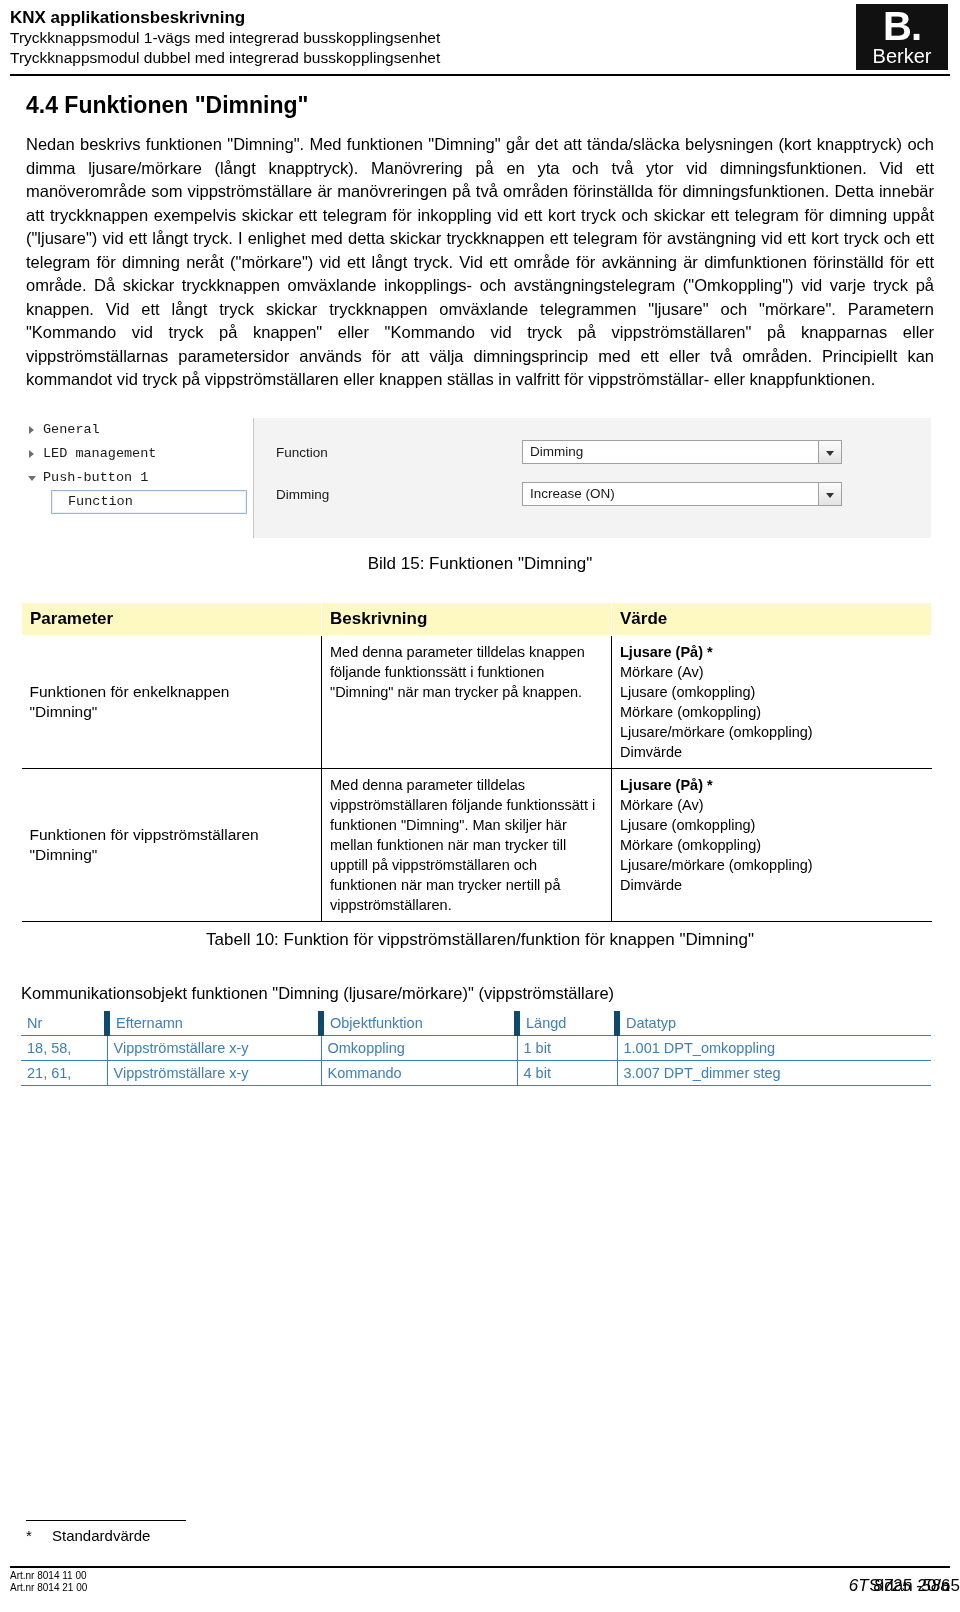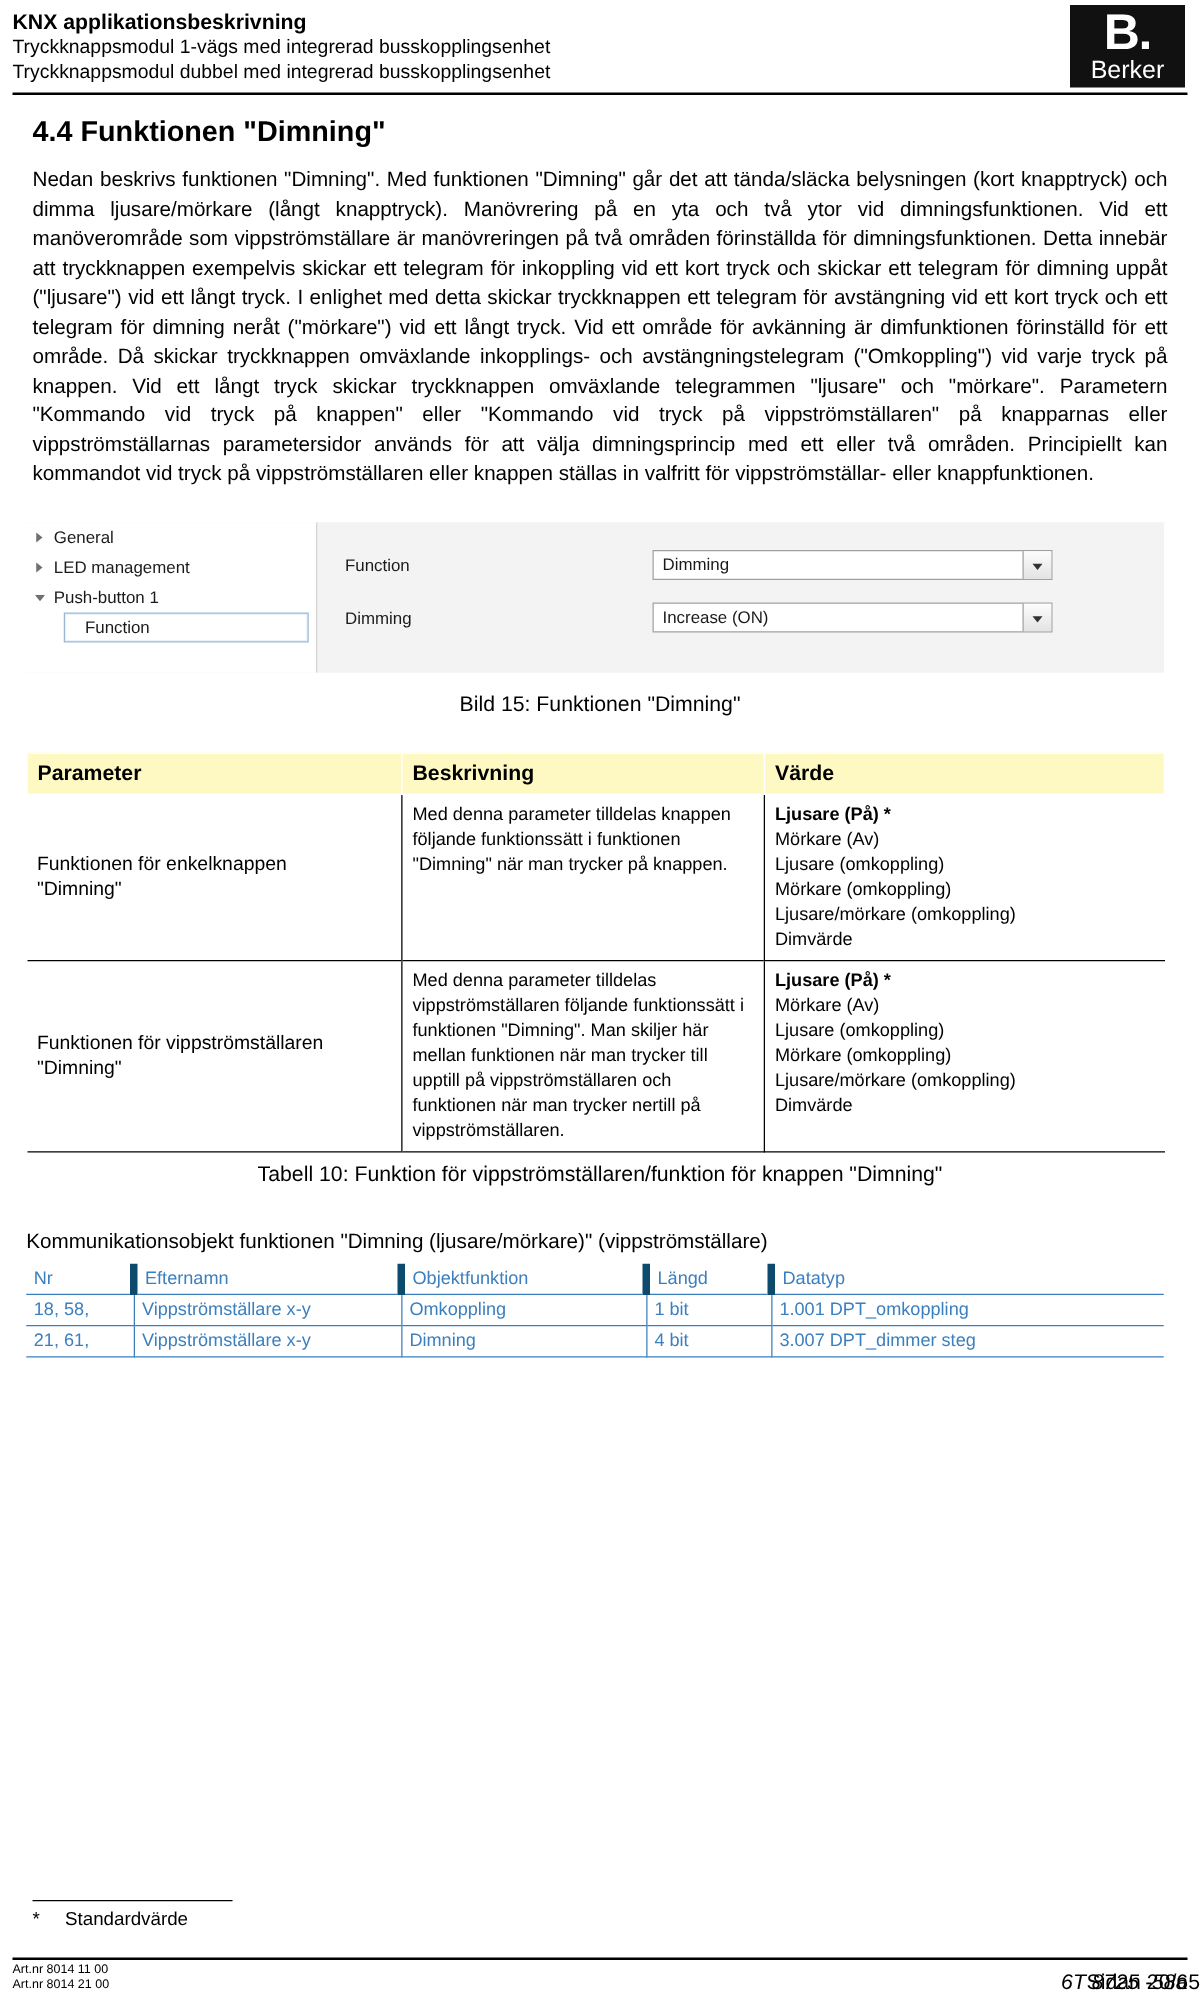--- a/index.html
+++ b/index.html
@@ -91,20 +91,21 @@
     border-right:1px solid #c8c8c8;
   }
   .tree-item {
     font-size:13.5px;
     color:#1a1a1a;
     height:24px;
     line-height:24px;
     padding-left:22px;
     position:relative;
     white-space:nowrap;
+    font-family:Liberation Mono, monospace;
   }
   .tree-item .arrow {
     position:absolute;
     left:8px; top:8px;
     width:0; height:0;
     border-left:5px solid #6f6f6f;
     border-top:4px solid transparent;
     border-bottom:4px solid transparent;
   }
   .tree-item.expanded .arrow {
@@ -404,21 +405,21 @@
       <tr>
         <td>18, 58,</td>
         <td>Vippströmställare x-y</td>
         <td>Omkoppling</td>
         <td>1 bit</td>
         <td>1.001 DPT_omkoppling</td>
       </tr>
       <tr>
         <td>21, 61,</td>
         <td>Vippströmställare x-y</td>
-        <td>Dimning</td>
+        <td>Kommando</td>
         <td>4 bit</td>
         <td>3.007 DPT_dimmer steg</td>
       </tr>
     </tbody>
   </table>
 </div>
 
 <div class="footnote">
   <div class="rule"></div>
   <span class="star">*</span><span>Standardvärde</span>

